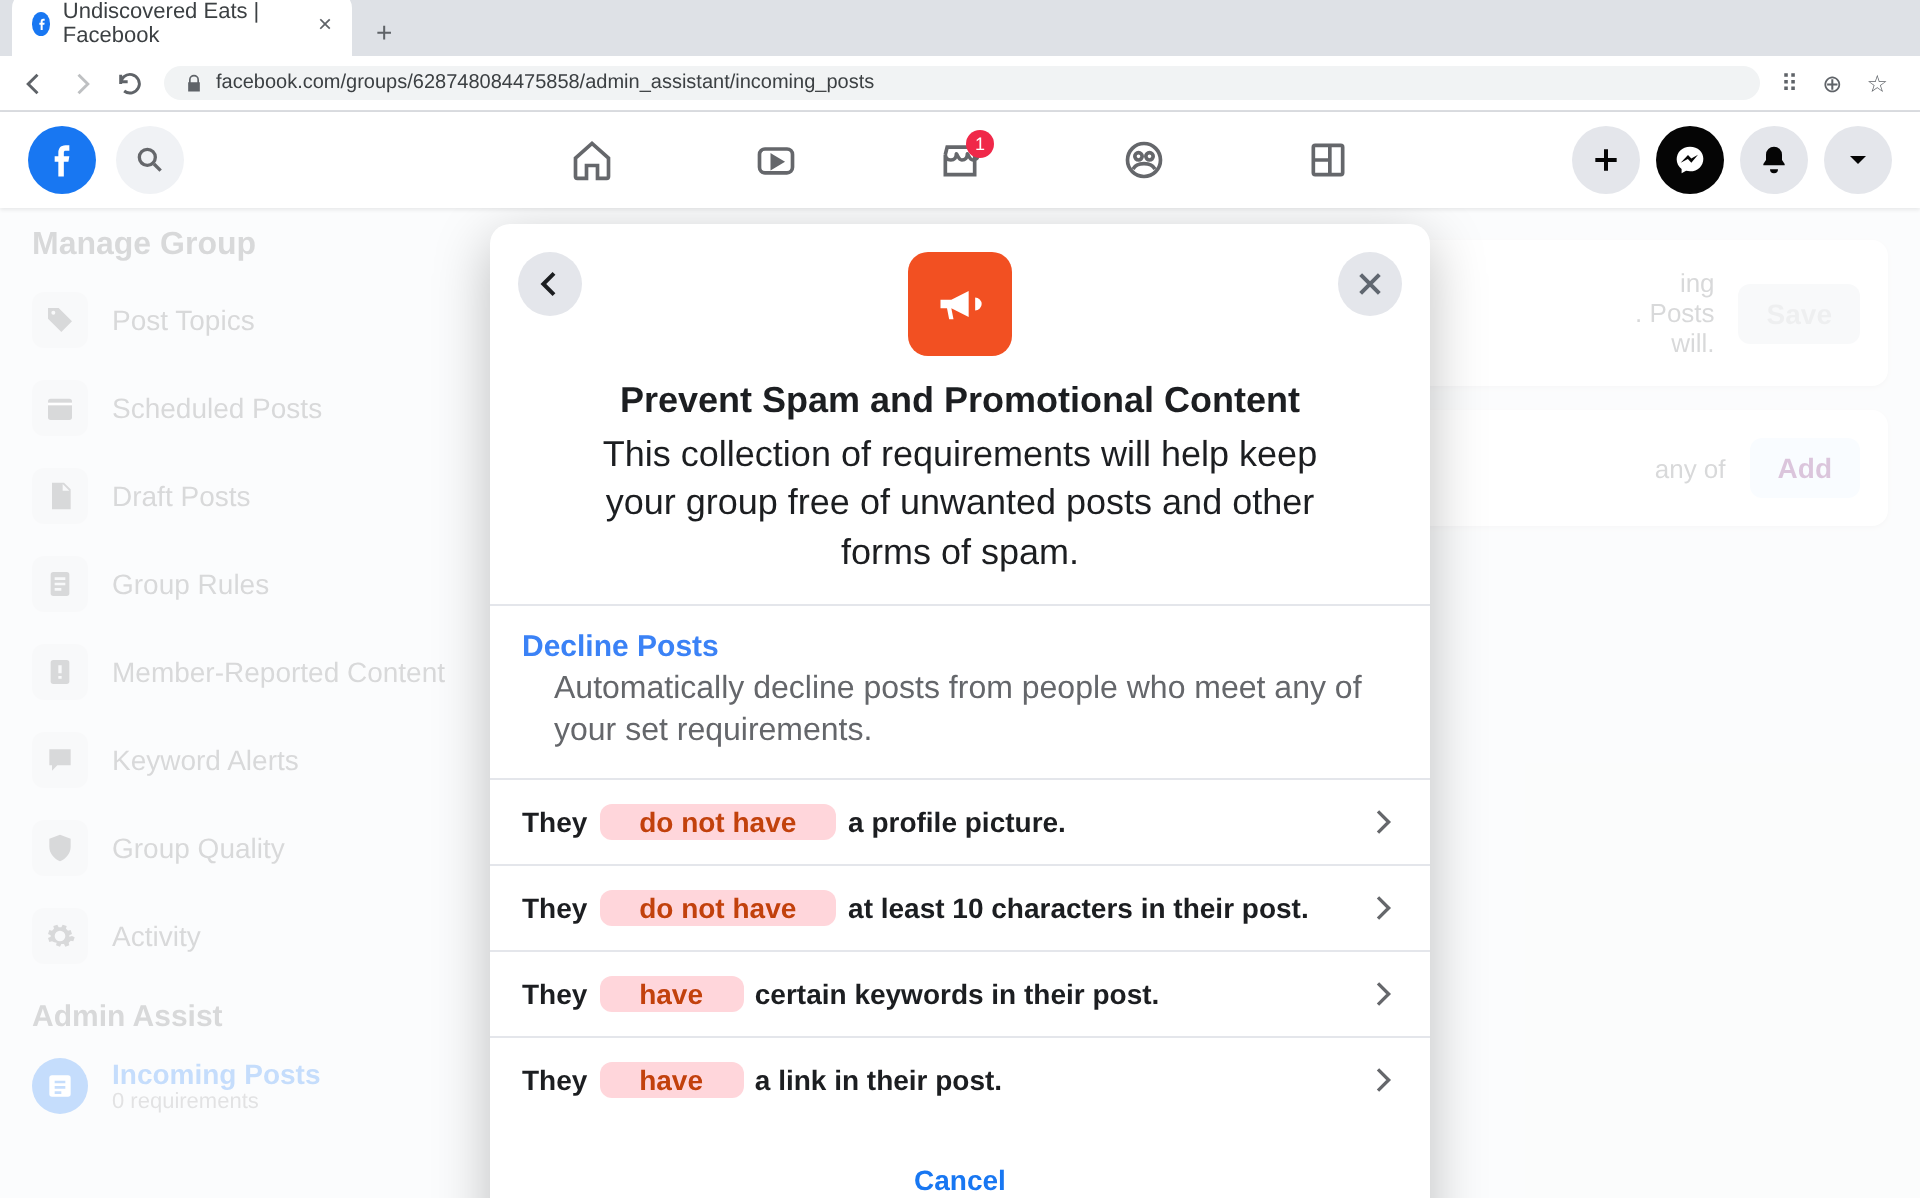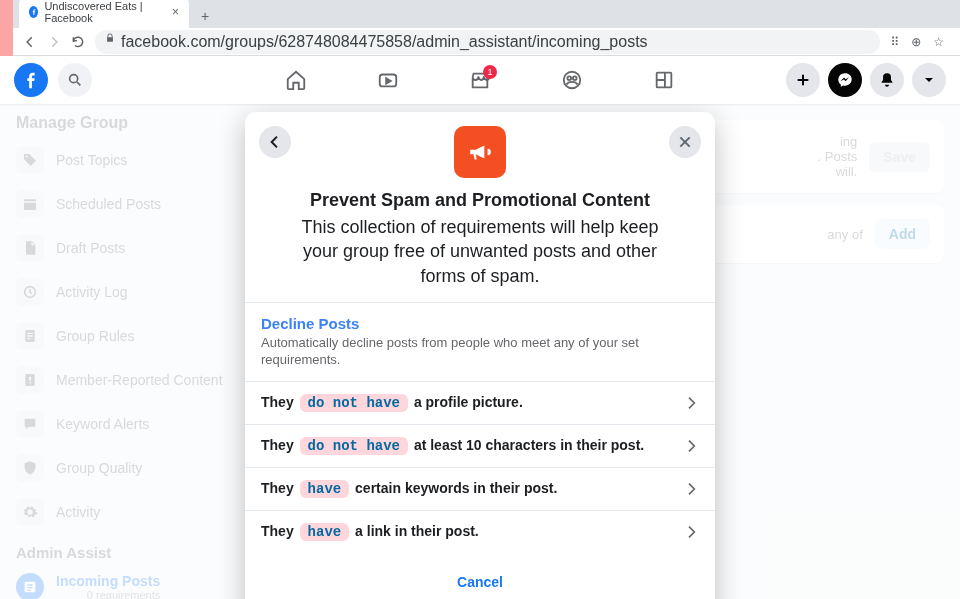--- a/index.html
+++ b/index.html
@@ -1,77 +1,77 @@
 <!DOCTYPE html>
 <html><head>
 <meta charset="utf-8">
 <style>
   * { box-sizing: border-box; margin: 0; padding: 0; font-family: -apple-system, BlinkMacSystemFont, "Segoe UI", Helvetica, Arial, sans-serif; }
   body { width: 960px; height: 599px; overflow: hidden; background: #f0f2f5; position: relative; }
 
   
-  .browser-chrome { background: #fca5a5; padding-left: 13px; }
+  .browser-chrome { background: #fde047; }
   .tab-strip { display:flex; align-items:flex-end; height:28px; padding-left:6px; gap:6px; background:#dee1e6; }
   .tab { display:flex; align-items:center; gap:6px; background:#fff; border-radius:8px 8px 0 0; padding:4px 10px; font-size:11px; color:#3c4043; max-width:170px; }
   .tab .fav { width:12px; height:12px; border-radius:50%; background:#1877f2; display:flex; align-items:center; justify-content:center; }
   .tab .fav svg { width:8px; height:8px; }
   .tab .close { color:#5f6368; font-size:12px; margin-left:4px; }
   .newtab { color:#5f6368; font-size:14px; padding:4px 6px; }
   .addr-row { display:flex; align-items:center; gap:10px; background:#fff; padding:4px 10px; height:28px; border-bottom:1px solid #dadce0; }
   .nav-ico { color:#5f6368; display:flex; align-items:center; }
-  .addr-bar { flex:1; display:flex; gap:6px; background:#f1f3f4; border-radius:14px; padding:3px 10px; font-size:16px; color:#3c4043; }
+  .addr-bar { flex:1; display:flex; align-items:center; gap:6px; background:#f1f3f4; border-radius:14px; padding:3px 10px; font-size:10px; color:#3c4043; }
   .addr-icons { display:flex; gap:12px; color:#5f6368; font-size:12px; margin-right:6px; }
 
   
   .fb-header { height:48px; background:#fff; display:flex; align-items:center; justify-content:space-between; padding:0 14px; box-shadow:0 1px 2px rgba(0,0,0,0.08); position:relative; z-index:1; }
   .fb-left { display:flex; align-items:center; gap:10px; }
   .fb-logo { width:34px; height:34px; border-radius:50%; background:#1877f2; display:flex; align-items:center; justify-content:center; }
   .fb-search { width:34px; height:34px; border-radius:50%; background:#f0f2f5; display:flex; align-items:center; justify-content:center; color:#65676b; }
   .fb-center { position:absolute; left:50%; transform:translateX(-50%); display:flex; gap:70px; }
   .fb-center .navicon { color:#65676b; position:relative; }
   .fb-right { display:flex; gap:8px; }
   .fb-right .circ { width:34px; height:34px; border-radius:50%; background:#e4e6eb; display:flex; align-items:center; justify-content:center; color:#050505; }
   .fb-right .dark { background:#050505; color:#fff; }
   .badge-dot { position:absolute; top:-4px; right:-6px; width:14px; height:14px; border-radius:50%; background:#f02849; color:#fff; font-size:9px; display:flex; align-items:center; justify-content:center; }
 
   
   .main { display:flex; height:calc(599px - 56px - 48px); position:relative; }
   .sidebar { width:310px; padding:10px 8px; }
   .sidebar h2 { font-size:16px; font-weight:700; color:#65676b; padding:0 8px 6px; }
-  .side-item { display:flex; align-items:center; gap:12px; padding:8px; border-radius:8px; color:#65676b; font-size:14px;text-align:right; }
+  .side-item { display:flex; align-items:center; gap:12px; padding:8px; border-radius:8px; color:#65676b; font-size:14px; }
   .side-item .ic { width:28px; height:28px; border-radius:6px; background:#e4e6eb; display:flex; align-items:center; justify-content:center; color:#65676b; }
   .side-item.active .ic { background:#1877f2; color:#fff; border-radius:50%; }
   .side-item .sub { font-size:11px; color:#8a8d91; display:block; }
   .section-label { font-size:15px; font-weight:600; color:#65676b; padding:10px 8px 4px; }
 
   
   .content { flex:1; padding:16px; }
   .card { background:#fff; border-radius:8px; padding:14px; margin-bottom:12px; box-shadow:0 1px 2px rgba(0,0,0,0.08); display:flex; align-items:center; justify-content:space-between; gap:12px; }
   .card .txt { color:#65676b; font-size:13px; }
   .btn-save { background:#e4e6eb; color:#bcc0c4; padding:7px 14px; border-radius:6px; font-size:14px; font-weight:600; }
-  .btn-add-blue { color:#0369a1; background:#e7f3ff; padding:7px 14px; border-radius:6px; font-size:14px; font-weight:600; }
+  .btn-add-blue { color:#701a75; background:#e7f3ff; padding:7px 14px; border-radius:6px; font-size:14px; font-weight:600; }
 
   
   .overlay { position:absolute; inset:0; top:56px; background:rgba(255,255,255,0.75); display:flex; align-items:flex-start; justify-content:center; padding-top:56px; }
   .dialog { width:470px; background:#fff; border-radius:10px; box-shadow:0 8px 28px rgba(0,0,0,0.25); overflow:hidden; }
   .dialog-head { position:relative; padding:14px 14px 0; }
   .back-btn, .close-btn { position:absolute; top:14px; width:32px; height:32px; border-radius:50%; background:#e4e6eb; display:flex; align-items:center; justify-content:center; color:#1c1e21; cursor:pointer; }
   .back-btn { left:14px; }
   .close-btn { right:14px; color:#606770; }
   .dialog-icon { width:52px; height:52px; border-radius:10px; background:#f25022; margin:0 auto 12px; display:flex; align-items:center; justify-content:center; }
   .dialog-title { text-align:center; font-size:18px; font-weight:700; color:#1c1e21; margin-bottom:4px; }
   .dialog-sub { text-align:center; font-size:18px; color:#1c1e21; padding:0 36px 14px; line-height:1.35; }
   .dialog-divider { height:1px; background:#e4e6eb; }
   .section { padding:12px 16px 4px; }
   .section h3 { font-size:15px; font-weight:700; color:#3b82f6; }
-  .section p.desc { font-size:13px; color:#65676b; margin:2px 0 8px; line-height:1.35; }
+  .section p.desc { font-size:16px; color:#65676b; margin:2px 16px 8px; line-height:1.35; }
   .rule-row { display:flex; align-items:center; justify-content:space-between; padding:12px 16px; border-top:1px solid #e4e6eb; cursor:pointer; }
   .rule-row:first-of-type { border-top:1px solid #e4e6eb; }
   .rule-text { font-size:14px; color:#1c1e21; font-weight:600; }
-  .pill { display:inline-block; background:#ffd6db; color:#0369a1; border-radius:6px; padding:1px 8px; font-weight:600; margin:0 2px;font-family:Liberation Mono, monospace; }
+  .pill { display:inline-block; background:#ffd6db; color:#c2410c; border-radius:6px; padding:1px 20px; font-weight:600; margin:0 2px; }
   .chev { color:#65676b; }
   .dialog-foot { display:flex; justify-content:flex-end; gap:8px; padding:12px 14px 14px;flex-direction:column; }
   .btn-cancel { color:#1877f2; background:transparent; padding:9px 14px; font-size:14px; font-weight:600; border:none; cursor:pointer; border-radius:6px; }
   .btn-primary { background:#1877f2; color:#fff; padding:9px 22px; font-size:14px; font-weight:600; border:none; cursor:pointer; border-radius:6px; }
 
   svg { display:block; }
 </style>
 </head>
 <body>
 
@@ -214,29 +214,20 @@
     <div class="side-item">
         <span class="ic">
           <svg width="16" height="16" viewBox="0 0 24 24" fill="#65676b">
             <path d="M6 2h9l5 5v15H6V2zm8 1v5h5"></path>
           </svg>
         </span>
         <span>Draft Posts</span>
       </div>
     <div class="side-item">
         <span class="ic">
-          <svg width="16" height="16" viewBox="0 0 24 24" fill="none" stroke="#65676b" stroke-width="2.5">
-            <circle cx="12" cy="12" r="8"></circle>
-            <path d="M12 8v4l3 2"></path>
-          </svg>
-        </span>
-        <span>Activity Log</span>
-      </div>
-    <div class="side-item">
-        <span class="ic">
           <svg width="16" height="16" viewBox="0 0 24 24" fill="#65676b">
             <rect x="5" y="3" width="14" height="18" rx="2"></rect>
             <path d="M8 8h8M8 12h8M8 16h5" stroke="#e4e6eb" stroke-width="2"></path>
           </svg>
         </span>
         <span>Group Rules</span>
       </div>
     <div class="side-item">
         <span class="ic">
           <svg width="16" height="16" viewBox="0 0 24 24" fill="#65676b">

